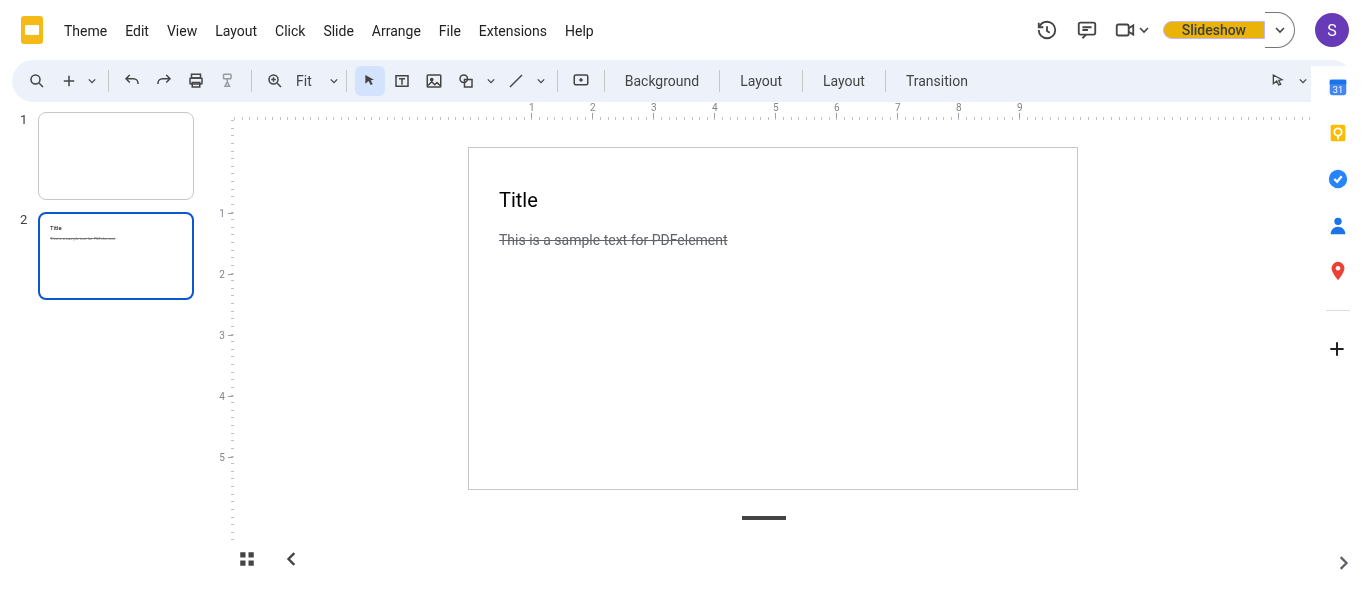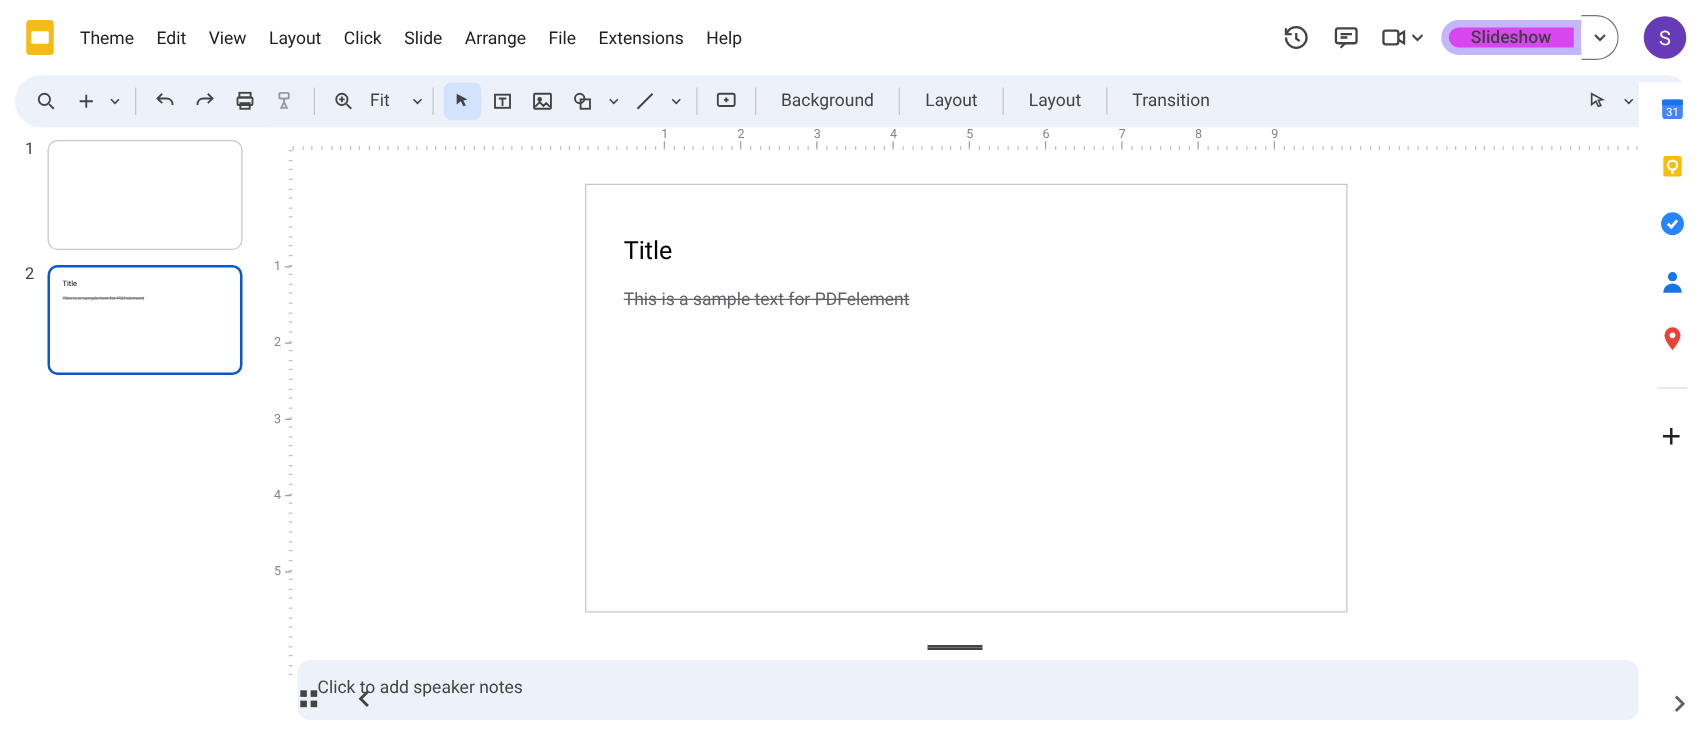--- a/index.html
+++ b/index.html
@@ -13,21 +13,21 @@
 .title-row{display:flex;align-items:center;gap:10px;height:28px;padding-left:6px}
 .doc-title{font-size:18px;color:#3c4043;padding:2px 2px}
 .icon-btn{width:24px;height:24px;display:flex;align-items:center;justify-content:center;border-radius:50%;color:#5f6368;cursor:pointer}
 .menu-row{display:flex;gap:2px;padding-left:0;margin-top:1px}
 .menu-item{font-size:14px;color:#202124;padding:4px 8px;border-radius:4px;cursor:pointer}
 .header-spacer{flex:1}
 .hdr-right{display:flex;align-items:center;gap:14px}
 .hdr-icon{width:26px;height:26px;display:flex;align-items:center;justify-content:center;color:#444;cursor:pointer}
 .meet-btn{display:flex;align-items:center;gap:3px;cursor:pointer;color:#444}
 .slideshow-wrap{display:flex;align-items:center}
-.slideshow-btn{border:6px solid #c4b5fd;border-radius:20px 0 0 20px;padding:0 18px;font-size:14px;cursor:pointer;background:#d946ef;color:#3c4043;font-weight:500}
+.slideshow-btn{border:1px solid #c4b5fd;border-radius:20px 0 0 20px;padding:0 18px;font-size:14px;cursor:pointer;background:#eab308;color:#3c4043;font-weight:500}
 .slideshow-drop{border:1px solid #747775;border-left:none;border-radius:0 20px 20px 0;width:30px;height:36px;display:flex;align-items:center;justify-content:center;cursor:pointer;background:#fff;color:#444}
 .share-wrap{display:flex;align-items:center}
 .share-btn{background:#c2e7ff;border-radius:20px 0 0 20px;padding:9px 18px;font-size:14px;display:flex;align-items:center;gap:8px;cursor:pointer;color:#001d35;font-weight:500}
 .share-drop{background:#c2e7ff;border-radius:0 20px 20px 0;width:28px;height:38px;display:flex;align-items:center;justify-content:center;cursor:pointer;border-left:1px solid #a9d4ee}
 .avatar{width:34px;height:34px;border-radius:50%;background:#673ab7;color:#fff;display:flex;align-items:center;justify-content:center;font-size:16px;margin-left:6px;cursor:pointer}
 
 
 .toolbar{margin:4px 12px 0 12px;height:42px;background:#edf2fa;border-radius:24px;display:flex;align-items:center;padding:0 10px;gap:2px}
 .tb-btn{min-width:30px;height:30px;display:flex;align-items:center;justify-content:center;border-radius:6px;color:#444;cursor:pointer;padding:0 4px}
 .tb-btn.active{background:#d3e3fd}
@@ -559,23 +559,20 @@
         </div>
       </div>
 
     <div class="slide">
       <div class="slide-title">Title</div>
       <div class="slide-body">This is a sample text for PDFelement</div>
     </div>
 
     <div class="grip"></div>
 
-    <div class="notes">
-      <span>Click to add speaker notes</span>
-    </div>
 
     <div class="bottom-left">
       <span class="grid-icon">
           <svg width="18" height="18" viewBox="0 0 24 24" fill="#444">
             <rect x="3" y="3" width="7" height="7"></rect>
             <rect x="14" y="3" width="7" height="7"></rect>
             <rect x="3" y="14" width="7" height="7"></rect>
             <rect x="14" y="14" width="7" height="7"></rect>
           </svg>
         </span>

